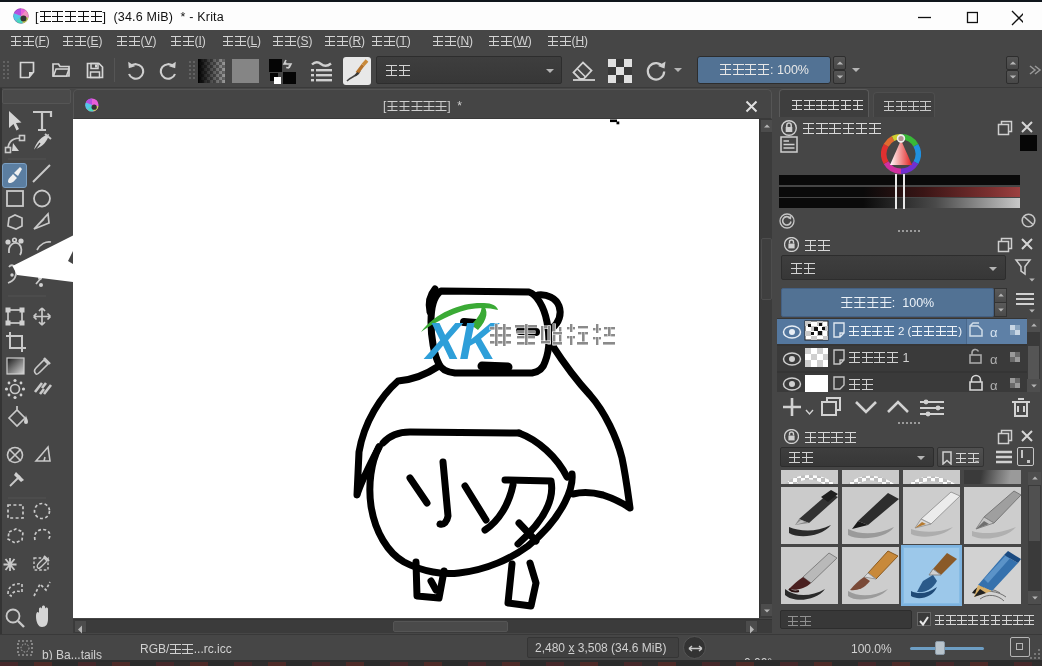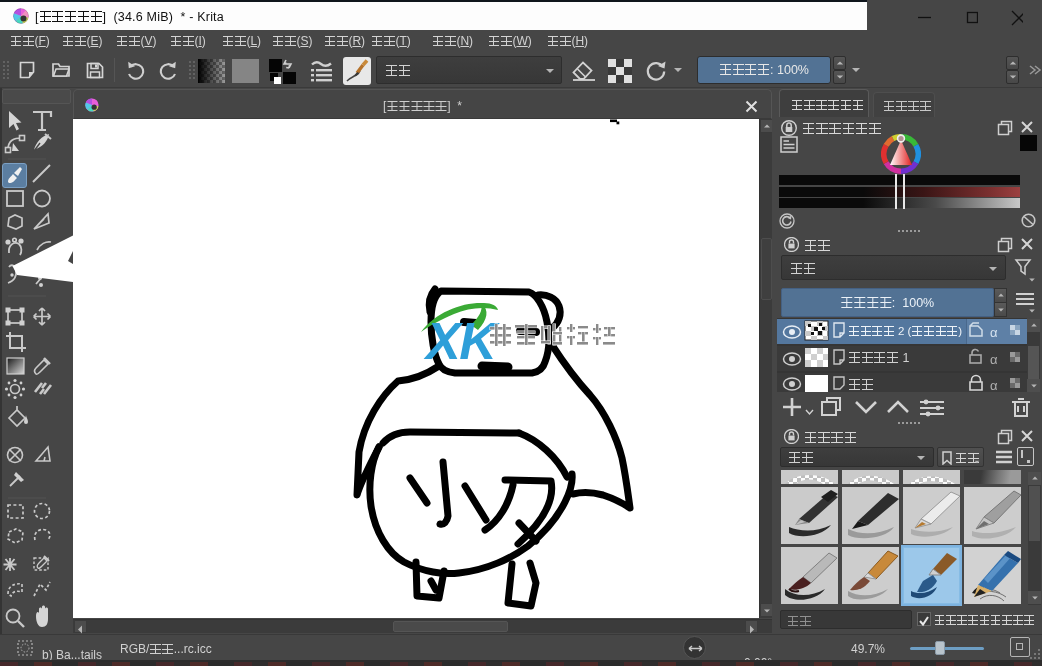--- a/index.html
+++ b/index.html
@@ -3,21 +3,21 @@
 *{margin:0;padding:0;box-sizing:border-box}
 html,body{width:1042px;height:666px;overflow:hidden}
 body{font-family:"Liberation Sans",sans-serif;background:#464646;position:relative}
 .abs{position:absolute}
 
 i.k{display:inline-block;width:.88em;height:.84em;vertical-align:-.06em;margin:0 .07em;
 background-image:linear-gradient(currentColor,currentColor),linear-gradient(currentColor,currentColor),linear-gradient(currentColor,currentColor),linear-gradient(currentColor,currentColor);
 background-size:100% 1.1px,100% 1.1px,100% 1.1px,1.1px 100%;
 background-position:0 0,0 55%,0 100%,48% 0;background-repeat:no-repeat}
 
-#titlebar{left:0;top:0;width:867px;height:30px;background:#fdfdfd;color:#101010;border-top:2px solid #10161c}
+#titlebar{left:0;top:0;width:1042px;height:30px;background:#fdfdfd;color:#101010;border-top:2px solid #10161c}
 #titletext{position:absolute;left:35px;top:8px;font-size:12.5px;letter-spacing:.2px}
 .wbtn{position:absolute;top:0;width:16px;height:30px}
 
 #menubar{left:0;top:30px;width:1042px;height:22px;background:#464646;color:#d2d2d2;font-size:12px}
 #menubar span{position:absolute;top:4px;white-space:nowrap}
 
 #toolbar{left:0;top:52px;width:1042px;height:36px;background:#464646;border-bottom:1px solid #3a3a3a}
 
 #toolbox{left:0;top:88px;width:73px;height:546px;background:#464646}
 
@@ -868,26 +868,29 @@
         </svg></div>
     <span style="position:absolute;left:162px;top:192px;font-size:11px;color:#d5d5d5;white-space:nowrap"><i class="k"></i><i class="k"></i><i class="k"></i><i class="k"></i><i class="k"></i><i class="k"></i><i class="k"></i><i class="k"></i><i class="k"></i></span>
   </div>
 </div>
 <div class="abs" id="statusbar">
   <svg class="abs" style="left:16px;top:4px" width="18" height="18">
       <rect x="2" y="2" width="14" height="14" fill="none" stroke="#b5b5b5" stroke-width="1.2" stroke-dasharray="2 2"></rect>
       <circle cx="9" cy="9" r="4" fill="none" stroke="#b5b5b5" stroke-width="1" stroke-dasharray="1.5 1.5"></circle>
     </svg>
   <span class="abs" style="left:42px;top:13px">b) Ba...tails</span>
-  <span class="abs" style="left:120px;top:7px">RGB/<i class="k"></i><i class="k"></i>...rc.icc</span>
+  <span class="abs" style="left:140px;top:7px">RGB/<i class="k"></i><i class="k"></i>...rc.icc</span>
+  <div class="abs" style="left:527px;top:2px;width:152px;height:21px;background:#404040;border:1px solid #353535;border-radius:2px">
+      <span style="position:absolute;left:7px;top:3px;white-space:nowrap">2,480 <u>x</u> 3,508 (34.6 MiB)</span>
+    </div>
   <div class="abs" style="left:683px;top:1px;width:23px;height:23px;border-radius:50%;background:#333;border:1px solid #555"><svg width="23" height="23">
         <path d="M5 11.5 H18 M5 11.5 l3-2.5 M5 11.5 l3 2.5 M18 11.5 l-3-2.5 M18 11.5 l-3 2.5" stroke="#c9c9c9" stroke-width="1.4" fill="none"></path>
       </svg></div>
   <span class="abs" style="left:744px;top:21px">0.00°</span>
-  <span class="abs" style="left:851px;top:7px">49.7%</span>
+  <span class="abs" style="left:851px;top:7px">100.0%</span>
   <div class="abs" style="left:910px;top:12px;width:74px;height:3px;background:#6d9ec4;border-radius:2px"></div>
   <div class="abs" style="left:935px;top:6px;width:10px;height:14px;background:#b9c4cc;border:1px solid #8a9aa8;border-radius:2px"></div>
   <div class="abs" style="left:1010px;top:2px;width:20px;height:20px;border:1.5px solid #b5b5b5;border-radius:2px">
       <div style="position:absolute;left:5px;top:5px;width:7px;height:7px;border:1.5px solid #b5b5b5"></div>
     </div>
   <svg class="abs" style="left:1028px;top:12px" width="14" height="14">
       <g fill="#8a8a8a">
         <circle cx="11" cy="3" r="1"></circle>
         <circle cx="7" cy="7" r="1"></circle>
         <circle cx="11" cy="7" r="1"></circle>

